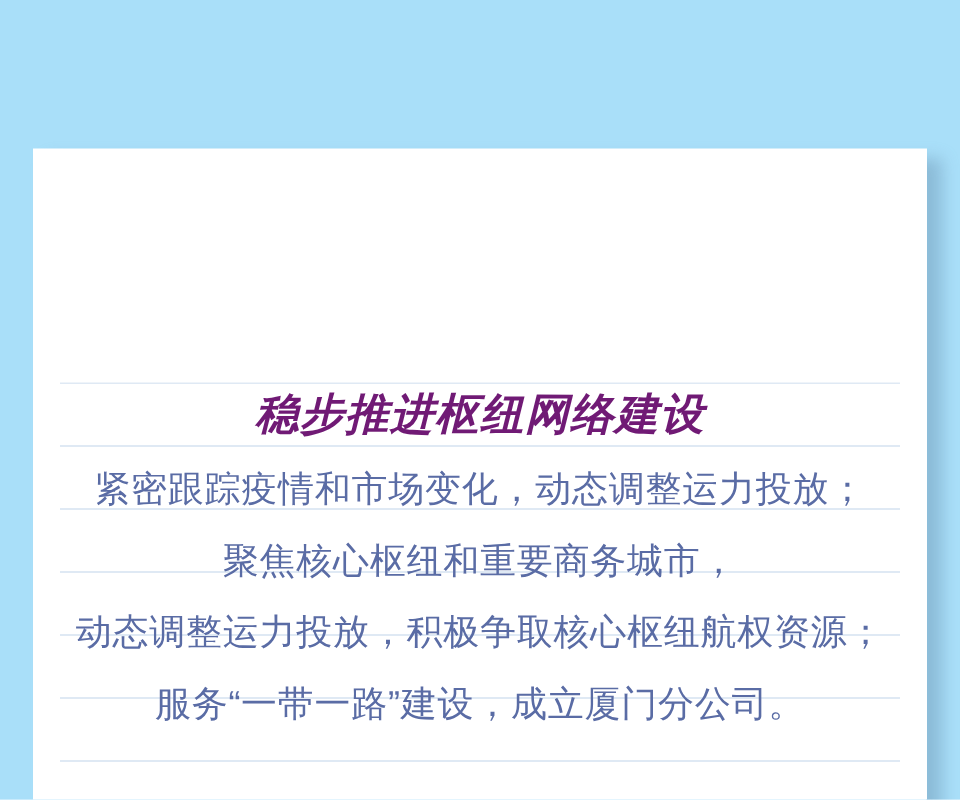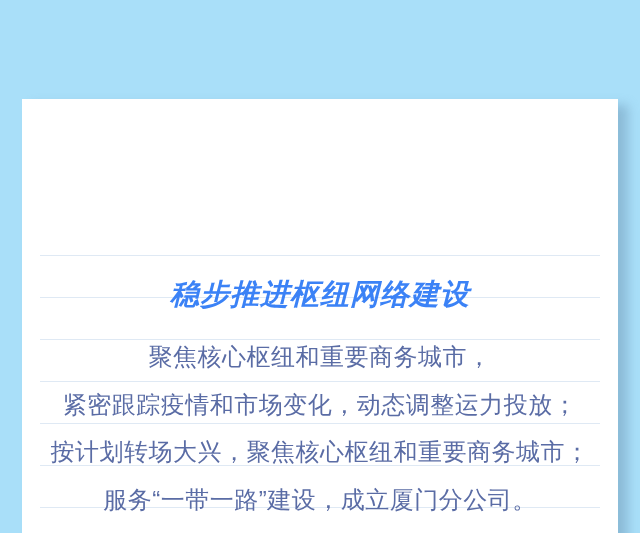--- a/index.html
+++ b/index.html
@@ -45,26 +45,26 @@
     pointer-events: none;
   }
   .content {
     position: absolute;
     top: 156px;
     left: 18px;
     right: 18px;
     text-align: center;
   }
   .card-title {
-    margin: 17px;
+    margin: 0;
     font-size: 29px;
     line-height: 44px;
     font-weight: 900;
     font-style: italic;
-    color: #3b82f6;
+    color: #701a75;
     letter-spacing: 1px;
   }
   .body-lines {
     margin-top: 4px;
   }
   .body-line {
     font-size: 24px;
     line-height: 47.5px;
     color: #5A6CA5;
     letter-spacing: 0.5px;
@@ -73,20 +73,20 @@
 </style>
 </head>
 <body>
 
 <div class="page">
   <div class="card">
     <div class="ruling"></div>
     <div class="content">
       <h1 class="card-title">稳步推进枢纽网络建设</h1>
       <div class="body-lines">
+        <div class="body-line">紧密跟踪疫情和市场变化，动态调整运力投放；</div>
         <div class="body-line">聚焦核心枢纽和重要商务城市，</div>
-        <div class="body-line">紧密跟踪疫情和市场变化，动态调整运力投放；</div>
-        <div class="body-line">按计划转场大兴，聚焦核心枢纽和重要商务城市；</div>
+        <div class="body-line">动态调整运力投放，积极争取核心枢纽航权资源；</div>
         <div class="body-line">服务“一带一路”建设，成立厦门分公司。</div>
       </div>
     </div>
   </div>
 </div>
 
 </body></html>

